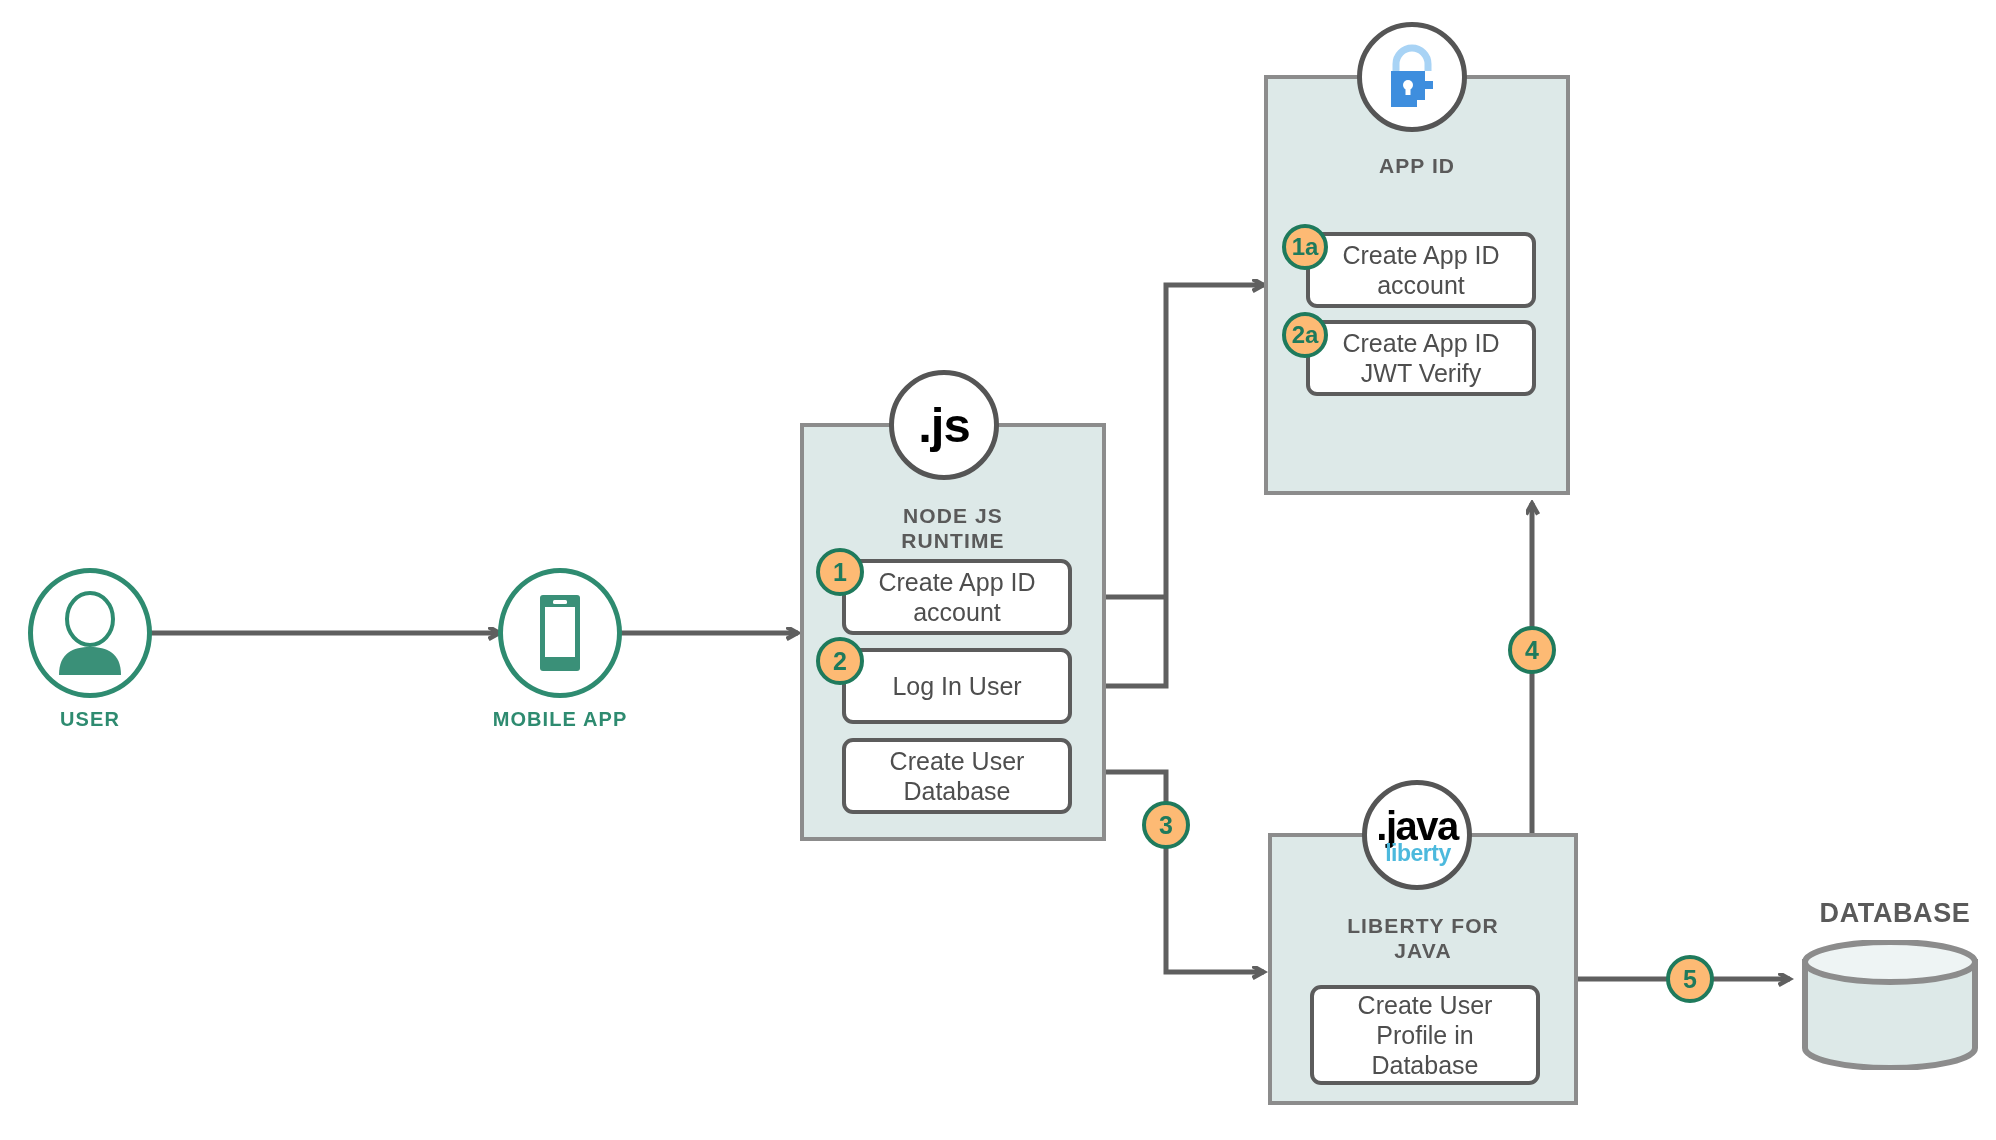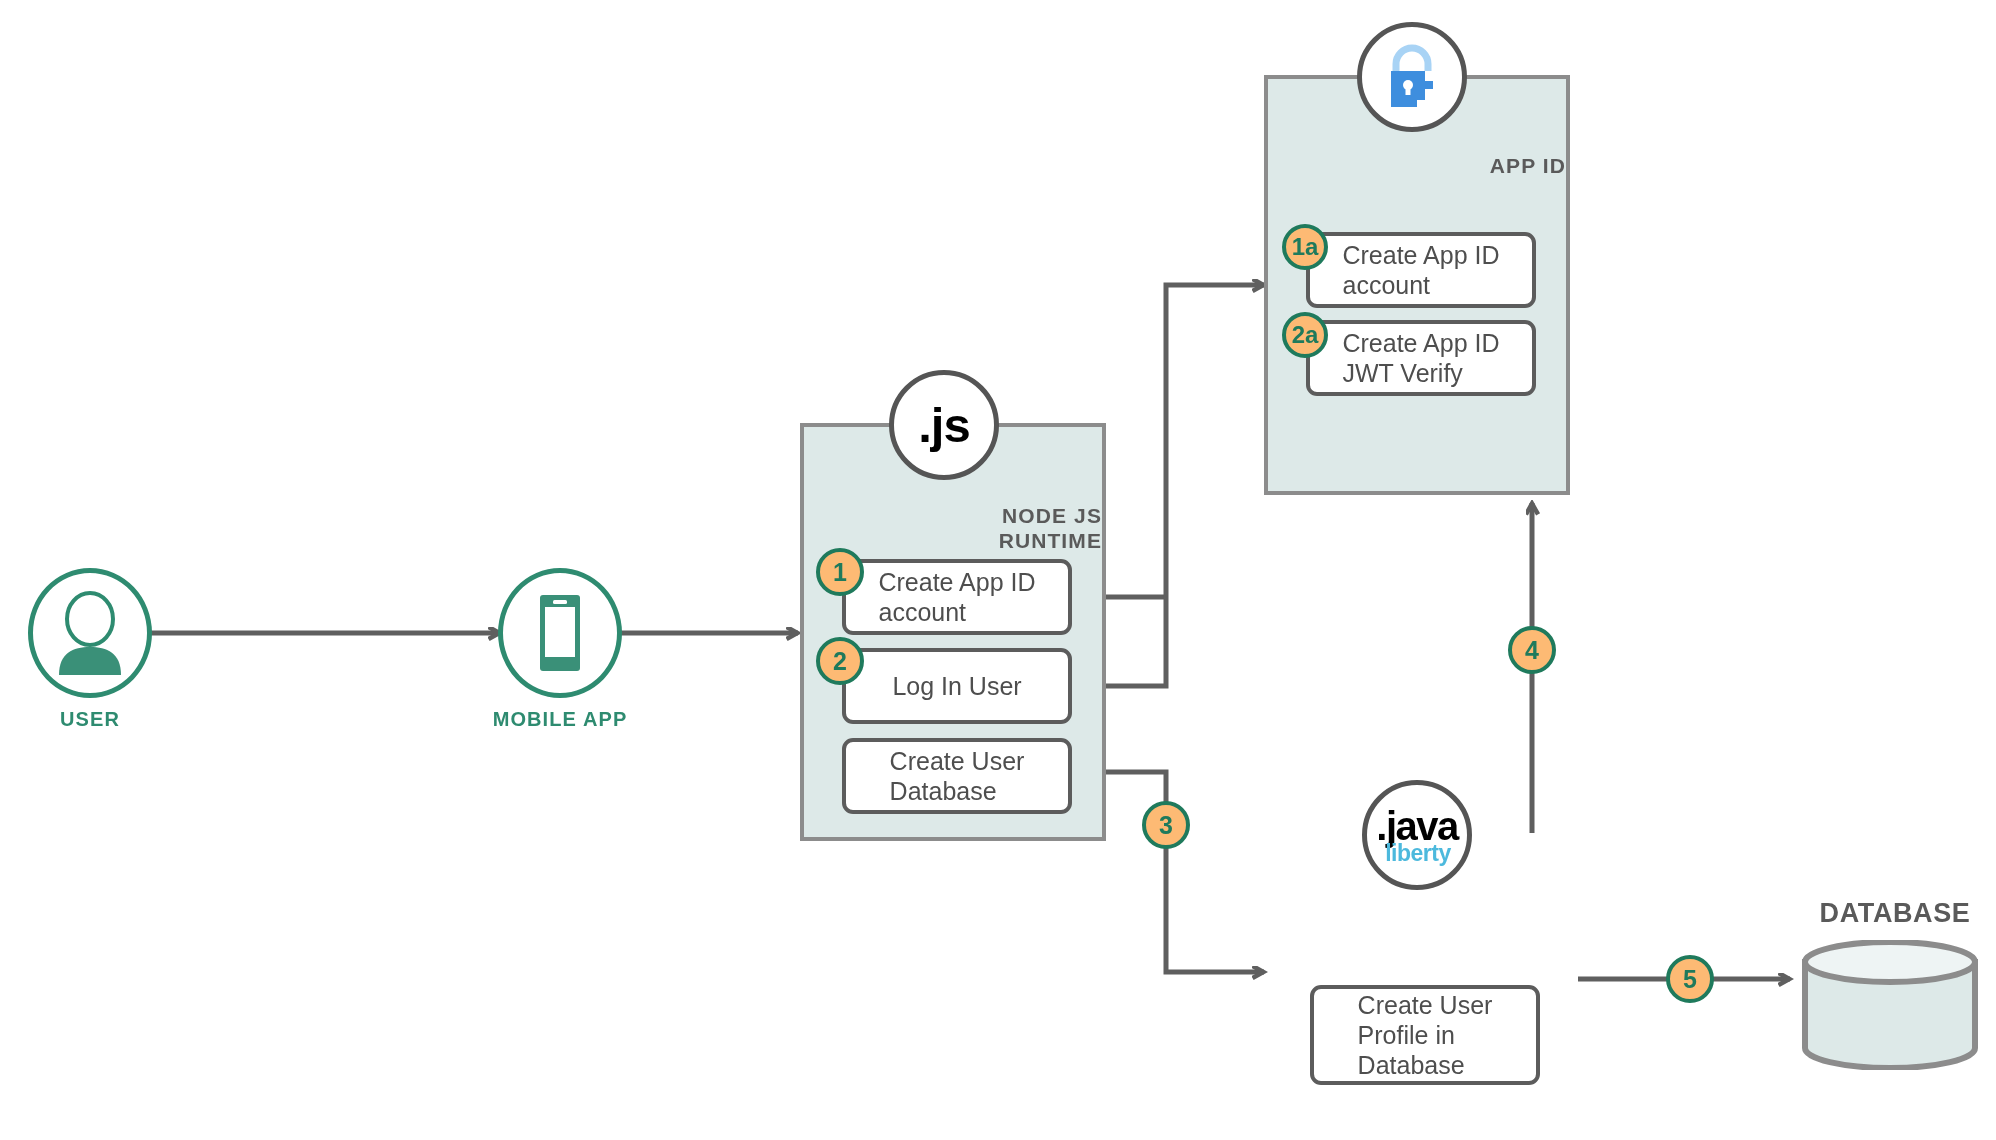--- a/index.html
+++ b/index.html
@@ -30,21 +30,21 @@
   
   .zone {
     position: absolute;
     background: #dde9e8;
     border: 4px solid #8c8c8c;
     box-sizing: border-box;
   }
   .zone-title {
     position: absolute;
     left: 0; right: 0;
-    text-align: right;
+    text-align: center;
     font-size: 21px;
     font-weight: bold;
     letter-spacing: 1.1px;
     color: #5a5a5a;
     line-height: 25px;
   }
 
   
   .logo-circle {
     position: absolute;
@@ -60,20 +60,21 @@
   
   .action {
     position: absolute;
     background: #ffffff;
     border: 4px solid #5c5c5c;
     border-radius: 11px;
     box-sizing: border-box;
     display: flex;
     align-items: center;
     justify-content: center;
+    text-align: center;
     font-size: 25px;
     color: #4e4e4e;
     line-height: 30px;
     padding: 4px 10px;
   }
 
   
   .step {
     position: absolute;
     border-radius: 50%;
@@ -227,20 +228,26 @@
 
   <div class="action" style="left:1306px; top:320px; width:230px; height:76px;">
     <div>
       <div>Create App ID</div>
       <div>JWT Verify</div>
     </div>
   </div>
   <div class="step sz-mid" style="left:1282px; top:312px;">2a</div>
 
 
+  <div class="zone" style="left:1268px; top:833px; width:310px; height:272px;">
+    <div class="zone-title" style="top:76px;">
+      <div>LIBERTY FOR</div>
+      <div>JAVA</div>
+    </div>
+  </div>
 
   <div class="logo-circle" style="left:1362px; top:780px; width:110px; height:110px; z-index:5;">
     <div style="text-align:center;line-height:1;">
       <div style="font-size:40px;font-weight:bold;color:#000000;letter-spacing:-1.5px;text-align:center;">.java</div>
       <div style="font-size:23px;font-weight:bold;color:#4cb9dd;margin-top:-4px;margin-left:2px;letter-spacing:-0.5px;">liberty</div>
     </div>
   </div>
 
   <div class="action" style="left:1310px; top:985px; width:230px; height:100px;">
     <div>

